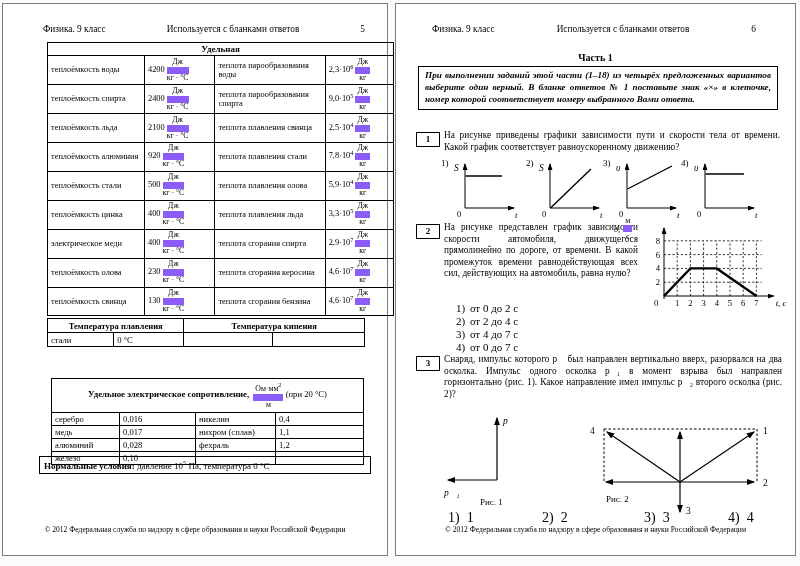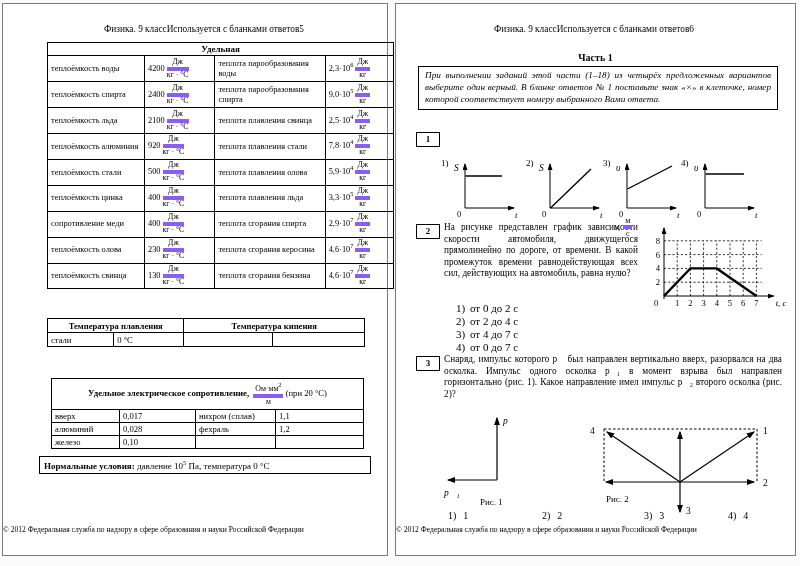--- a/index.html
+++ b/index.html
@@ -2,53 +2,53 @@
 <html><head>
 <meta charset="utf-8">
 <style>
   html,body{margin:0;padding:0}
   body{position:relative;width:800px;height:566px;background:#fbfbfb;
        font-family:"Liberation Serif",serif;color:#000;overflow:hidden}
   .page{position:absolute;top:3px;height:553px;background:#fff;border:1px solid #7a7a7a;box-sizing:border-box}
   #pL{left:2px;width:386px}
   #pR{left:395px;width:401px}
 
-  .pghead{position:absolute;font-size:9.3px;display:flex;justify-content:center}
+  .pghead{position:absolute;font-size:9.3px;display:flex;justify-content:space-between}
   #pL .pghead{left:40px;top:20px;width:322px}
   #pR .pghead{left:36px;top:20px;width:324px}
 
   table{border-collapse:collapse}
   td{border:1px solid #000;vertical-align:middle}
 
   .maintbl{position:absolute;left:44px;top:38px;width:347px;font-size:8.4px;line-height:1.14;table-layout:fixed}
   .maintbl td{padding:1.5px 3px}
   .maintbl .ttl{font-weight:bold;text-align:center;font-size:9px;padding:1px}
   .vc{white-space:nowrap}
   sup{font-size:6.3px}
 
   .fr{display:inline-block;vertical-align:middle;text-align:center;font-size:7.8px;line-height:1.15;margin-left:2px}
-  .fr .n{display:block;border-bottom:4px solid #8b5cf6;padding:0 2px}
+  .fr .n{display:block;border-bottom:7px solid #8b5cf6;padding:0 2px}
   .fr .d{display:block}
 
   .temptbl{position:absolute;left:44px;top:314px;width:318px;font-size:8.6px;table-layout:fixed}
   .temptbl td{padding:1px 3px;height:11px}
   .temptbl .hd{font-weight:bold;text-align:center}
 
   .restbl{position:absolute;left:48px;top:374px;width:312px;font-size:8.6px;table-layout:fixed}
   .restbl td{padding:1px 3px;height:10px}
   .restbl .hd{text-align:center;padding:2px}
   .restbl .hd b{font-size:8.8px}
 
   .normbox{position:absolute;left:36px;top:452px;width:322px;border:1px solid #000;font-size:9px;padding:2px 4px}
 
-  .pgfoot{position:absolute;left:0;top:521px;width:100%;text-align:left;font-size:7.6px}
+  .pgfoot{position:absolute;left:0;top:521px;width:100%;text-align:center;font-size:7.6px}
 
   .part-title{position:absolute;top:48px;left:0;width:100%;text-align:center;font-weight:bold;font-size:10px}
   .instr{position:absolute;left:22px;top:62px;width:346px;border:1.2px solid #000;padding:3px 6px;
-         font-weight:normal;font-style:italic;font-size:9.2px;text-align:justify;line-height:1.3}
+         font-weight:bold;font-style:italic;font-size:9.2px;text-align:justify;line-height:1.3}
 
   .qnum{position:absolute;left:20px;width:22px;height:13px;border:1.1px solid #000;font-weight:bold;
         font-size:9px;text-align:center;line-height:13px}
   .qtext{position:absolute;left:48px;font-size:9.3px;text-align:justify;line-height:1.25}
 
   .g1row{position:absolute;left:45px;top:152px;width:344px;height:66px}
   .gcell{position:absolute;top:0;width:82px;height:66px}
   .glab{position:absolute;left:0;top:2px;font-size:9px}
   .gcell svg{position:absolute;left:11px;top:0}
 
@@ -63,21 +63,21 @@
   .figcap{font-size:9px}
   .veclab{font-size:9.5px;font-style:italic}
 
   .q2opts{position:absolute;left:60px;top:298px;font-size:11px;line-height:13px}
   .q2opts .olabel{display:inline-block;width:14px}
   #q2chart{position:absolute;left:246px;top:214px}
   .q2ylab{position:absolute;left:218px;top:212px;display:flex;align-items:center;font-size:8.8px}
   .q2ylab .pre{font-style:italic;margin-right:1px}
   .q2ylab .fr{font-size:8px}
 
-  .q3opts{position:absolute;top:506px;left:0;width:100%;font-size:10px;height:14px}
+  .q3opts{position:absolute;top:506px;left:0;width:100%;font-size:14px;height:14px}
   .q3opts span.opt{position:absolute;top:0}
   .q3opts .p1{left:52px}.q3opts .p2{left:146px}.q3opts .p3{left:248px}.q3opts .p4{left:332px}
   .q3opts .ol{margin-right:7px}
 </style>
 </head>
 <body>
 
 <div class="page" id="pL">
   <div class="pghead">
     <span>Физика. 9 класс</span>
@@ -126,21 +126,21 @@
       <td>теплота плавления олова</td>
       <td class="vc"><span>5,9·10</span><sup>4</sup><span class="fr"><span class="n">Дж</span><span class="d">кг</span></span></td>
     </tr>
     <tr>
       <td>теплоёмкость цинка</td>
       <td class="vc"><span>400</span><span class="fr"><span class="n">Дж</span><span class="d">кг · °С</span></span></td>
       <td>теплота плавления льда</td>
       <td class="vc"><span>3,3·10</span><sup>5</sup><span class="fr"><span class="n">Дж</span><span class="d">кг</span></span></td>
     </tr>
     <tr>
-      <td>сопротивление меди</td>
+      <td>электрическое меди</td>
       <td class="vc"><span>400</span><span class="fr"><span class="n">Дж</span><span class="d">кг · °С</span></span></td>
       <td>теплота сгорания спирта</td>
       <td class="vc"><span>2,9·10</span><sup>7</sup><span class="fr"><span class="n">Дж</span><span class="d">кг</span></span></td>
     </tr>
     <tr>
       <td>теплоёмкость олова</td>
       <td class="vc"><span>230</span><span class="fr"><span class="n">Дж</span><span class="d">кг · °С</span></span></td>
       <td>теплота сгорания керосина</td>
       <td class="vc"><span>4,6·10</span><sup>7</sup><span class="fr"><span class="n">Дж</span><span class="d">кг</span></span></td>
     </tr>
@@ -183,21 +183,27 @@
       </colgroup>
     <tbody>
         <tr>
       <td class="hd" colspan="4">
         <b>Удельное электрическое сопротивление,</b>
         <span class="fr"><span class="n"><span>Ом·мм</span><sup>2</sup></span><span class="d">м</span></span>
         <span>(при 20 °С)</span>
       </td>
     </tr>
     <tr>
-      <td>вверх</td>
+      <td>серебро</td>
+          <td>0,016</td>
+      <td>никелин</td>
+          <td>0,4</td>
+    </tr>
+    <tr>
+      <td>медь</td>
           <td>0,017</td>
       <td>нихром (сплав)</td>
           <td>1,1</td>
     </tr>
     <tr>
       <td>алюминий</td>
           <td>0,028</td>
       <td>фехраль</td>
           <td>1,2</td>
     </tr>
@@ -223,20 +229,21 @@
     <span>Физика. 9 класс</span>
     <span>Используется с бланками ответов</span>
     <span>6</span>
   </div>
 
   <div class="part-title">Часть 1</div>
 
   <div class="instr">При выполнении заданий этой части (1–18) из четырёх предложенных вариантов выберите один верный. В бланке ответов № 1 поставьте знак «×» в клеточке, номер которой соответствует номеру выбранного Вами ответа.</div>
 
   <div class="qnum" style="top:128px">1</div>
+  <div class="qtext" style="top:126px;width:336px">На рисунке приведены графики зависимости пути и скорости тела от времени. Какой график соответствует равноускоренному движению?</div>
 
   <div class="g1row">
     <div class="gcell" style="left:0">
       <span class="glab">1)</span>
       <svg width="72" height="64">
           <defs>
             <marker id="arw0" markerWidth="8" markerHeight="6" refX="6" refY="2.5" orient="auto">
               <path d="M0,0 L7,2.5 L0,5 Z" fill="#000"></path>
             </marker>
           </defs>

